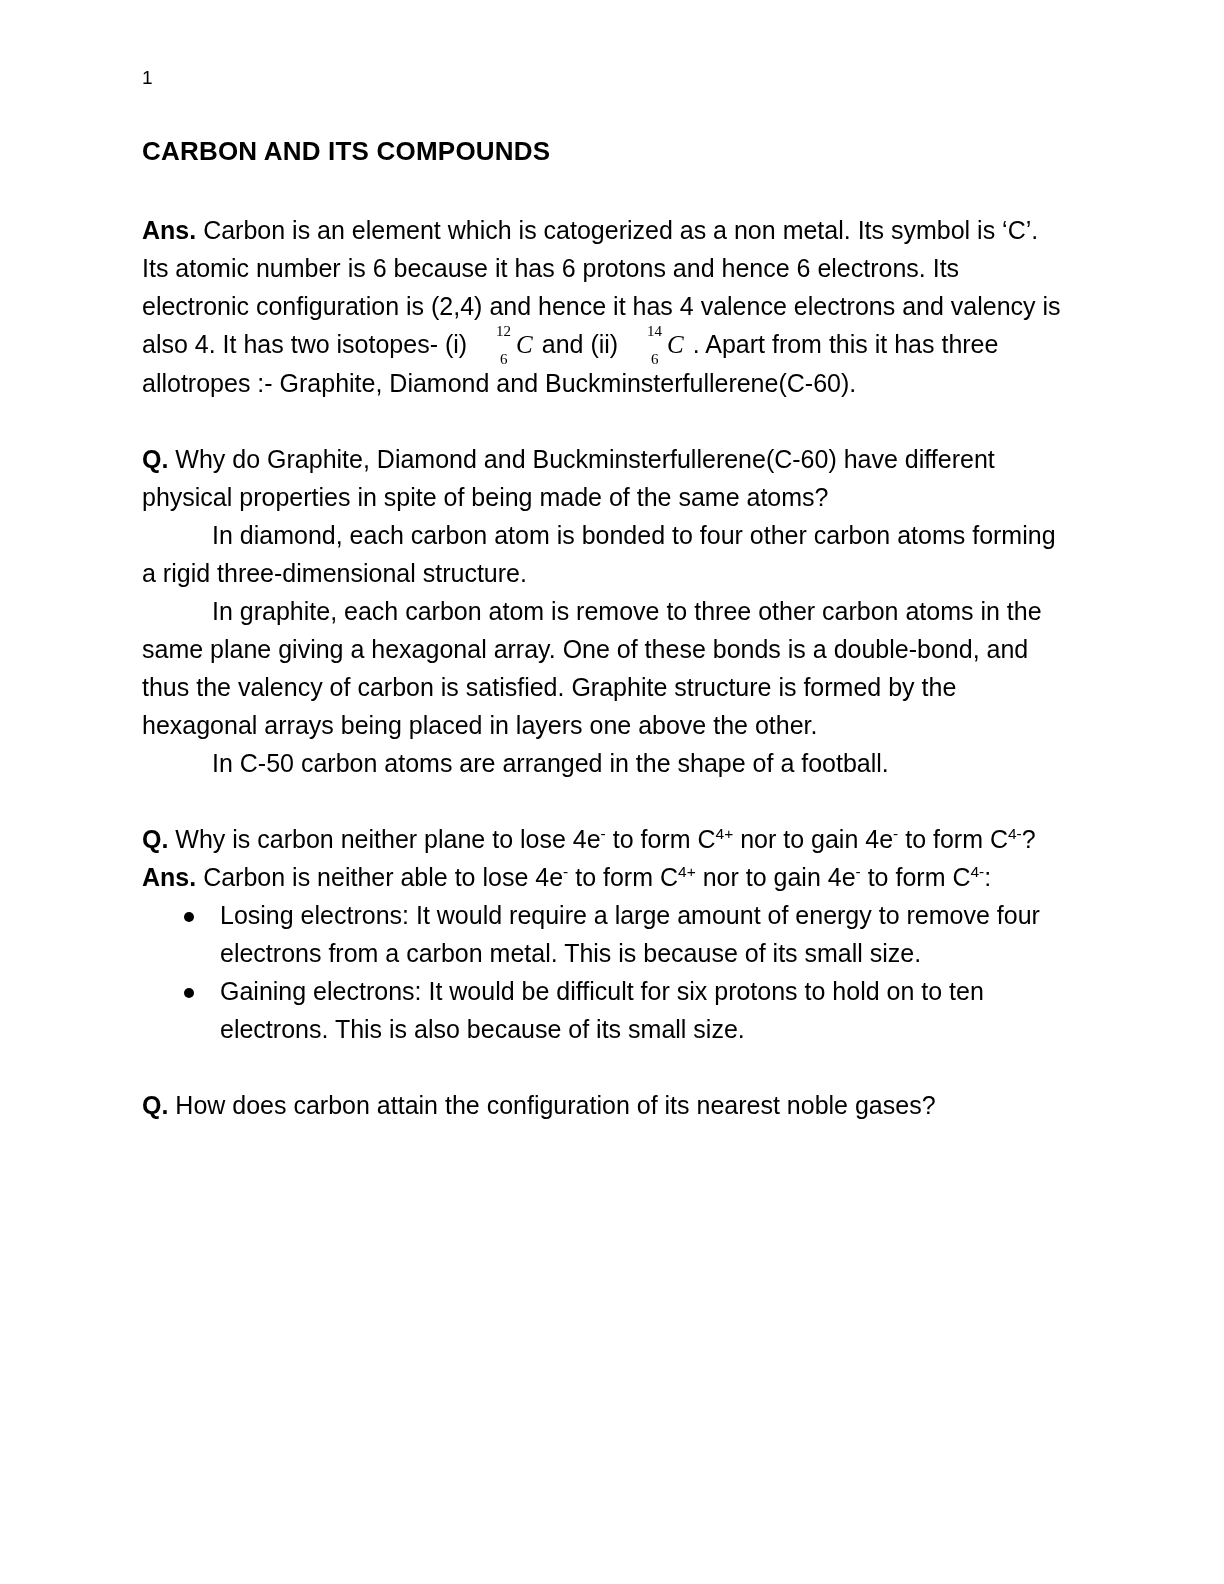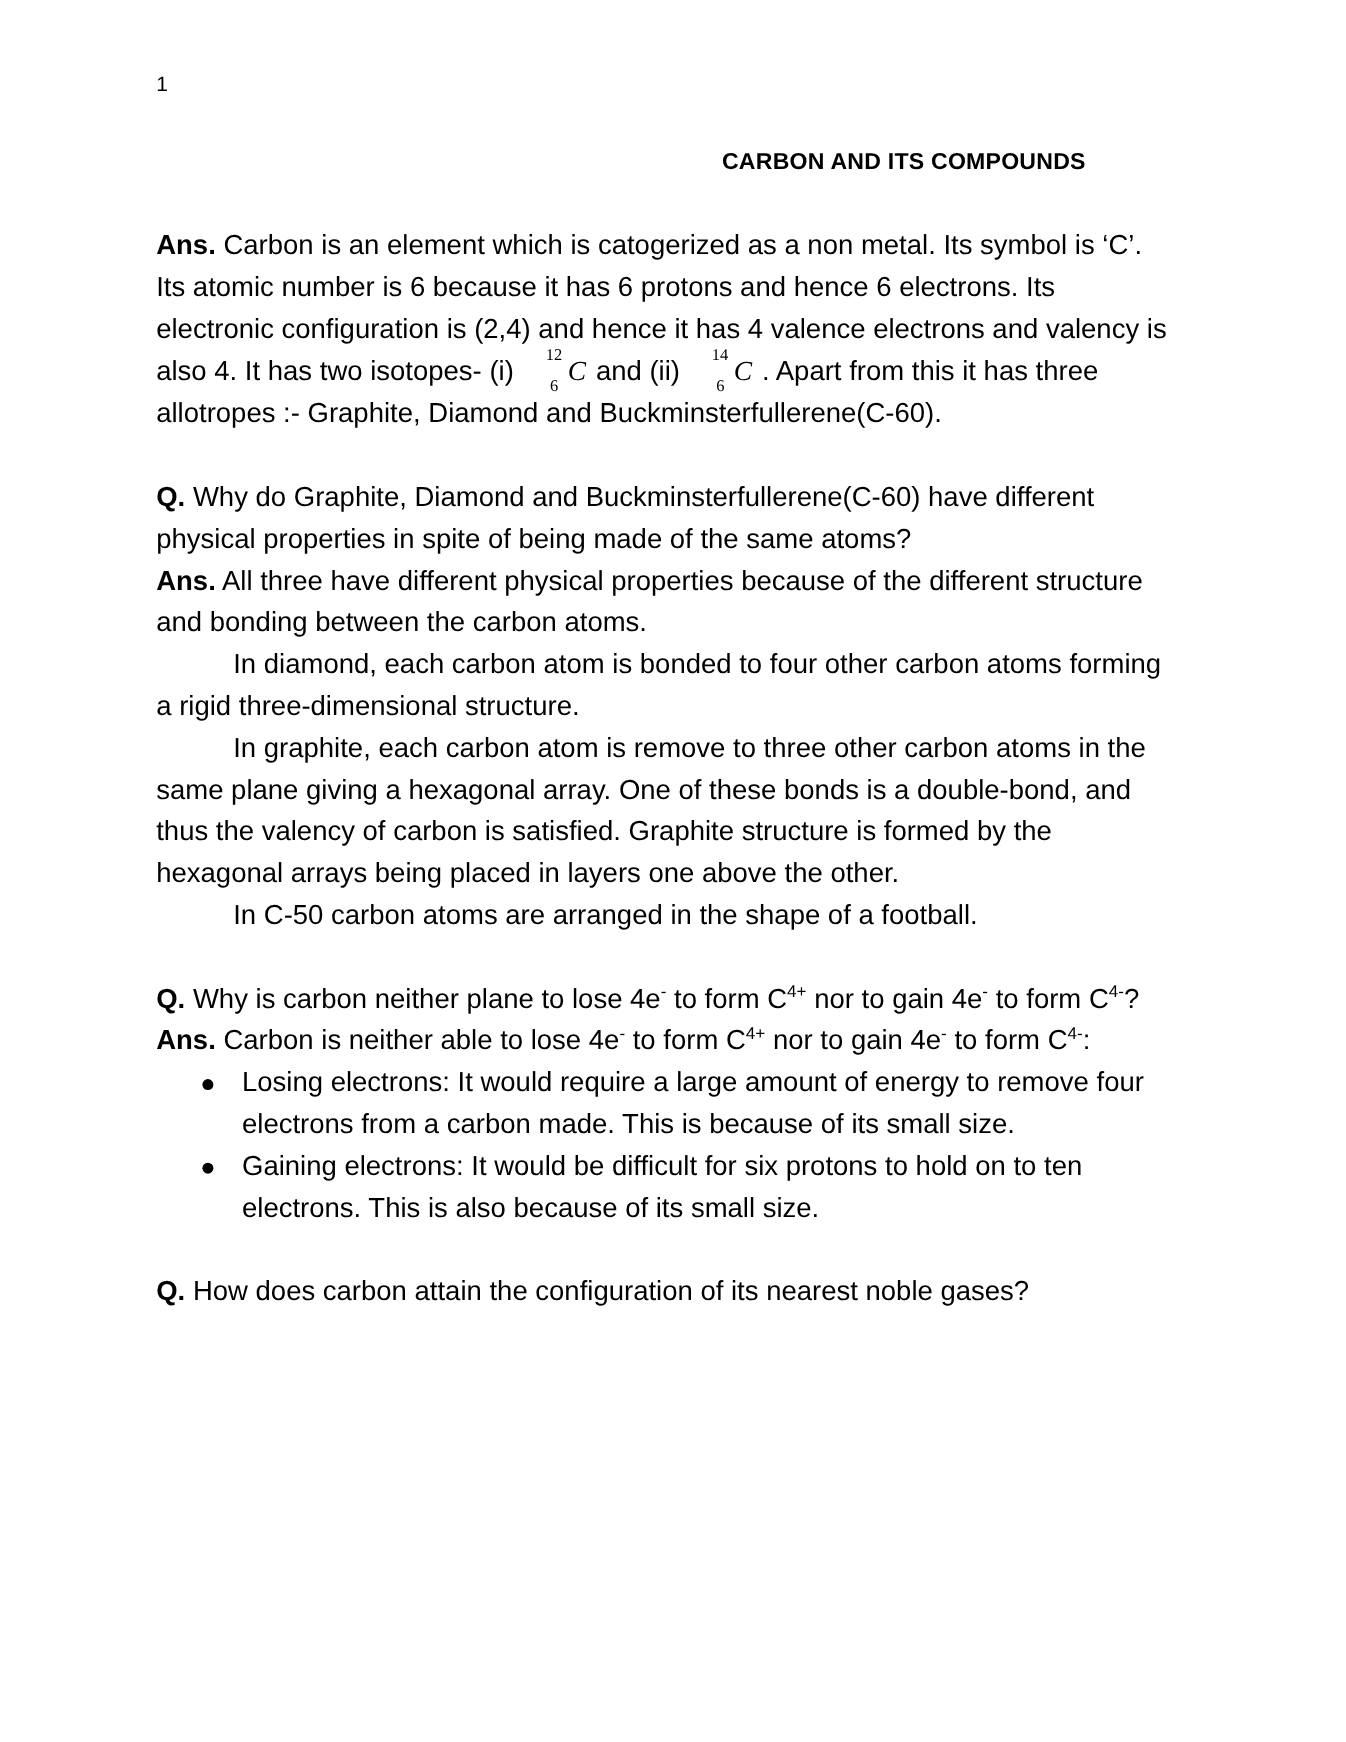--- a/index.html
+++ b/index.html
@@ -27,22 +27,22 @@
     line-height: 1;
     color: #000;
   }
   .content {
     position: absolute;
     left: 142px;
     top: 136px;
     width: 925px;
   }
   .doc-title {
-    text-align: right;
-    font-size: 21px;
+    text-align: left;
+    font-size: 26px;
     font-weight: bold;
     letter-spacing: 0.2px;
     margin: 0 0 44px 0;
     padding-right: 80px;
   }
   .para {
     font-size: 25px;
     line-height: 38px;
     margin: 0;
   }
@@ -131,31 +131,30 @@
   <div class="content">
 
     <h1 class="doc-title">CARBON AND ITS COMPOUNDS</h1>
 
     <div class="block">
       <p class="para"><span class="lead">Ans.</span><span> Carbon is an element which is catogerized as a non metal. Its symbol is ‘C’. Its atomic number is 6 because it has 6 protons and hence 6 electrons. Its electronic configuration is (2,4) and hence it has 4 valence electrons and valency is also 4.  It has two isotopes- (i) </span><span class="isotope"><span class="stack"><span class="mass">12</span><span class="atomic">6</span></span><span class="sym">C</span></span><span> and (ii) </span><span class="isotope"><span class="stack"><span class="mass">14</span><span class="atomic">6</span></span><span class="sym">C</span></span><span> . Apart from this it has three allotropes :- Graphite, Diamond and Buckminsterfullerene(C-60).</span></p>
     </div>
 
     <div class="block">
       <p class="para"><span class="lead">Q.</span><span> Why do Graphite, Diamond and Buckminsterfullerene(C-60) have different physical properties in spite of being made of the same atoms?</span></p>
-      <p class="para"><span class="lead">Ans.</span><span> All three have different physical properties because of the different structure and bonding between the carbon atoms.</span></p>
       <p class="para indent">In diamond, each carbon atom is bonded to four other carbon atoms forming a rigid three-dimensional structure.</p>
       <p class="para indent">In graphite, each carbon atom is remove to three other carbon atoms in the same plane giving a hexagonal array. One of these bonds is a double-bond, and thus the valency of carbon is satisfied. Graphite structure is formed by the hexagonal arrays being placed in layers one above the other.</p>
       <p class="para indent">In C-50 carbon atoms are arranged in the shape of a football.</p>
     </div>
 
     <div class="block">
       <p class="para"><span class="lead">Q.</span><span> Why is carbon neither plane to lose 4e</span><sup>-</sup><span> to form C</span><sup>4+</sup><span> nor to gain 4e</span><sup>-</sup><span> to form C</span><sup>4-</sup><span>?</span></p>
       <p class="para"><span class="lead">Ans.</span><span> Carbon is neither able to lose 4e</span><sup>-</sup><span> to form C</span><sup>4+</sup><span> nor to gain 4e</span><sup>-</sup><span> to form C</span><sup>4-</sup><span>:</span></p>
       <ul class="bullets">
-        <li>Losing electrons: It would require a large amount of energy to remove four electrons from a carbon made. This is because of its small size.</li>
+        <li>Losing electrons: It would require a large amount of energy to remove four electrons from a carbon metal. This is because of its small size.</li>
         <li>Gaining electrons: It would be difficult for six protons to hold on to ten electrons. This is also because of its small size.</li>
       </ul>
     </div>
 
     <div class="block">
       <p class="para"><span class="lead">Q.</span><span> How does carbon attain the configuration of its nearest noble gases?</span></p>
     </div>
 
   </div>
 </div>

